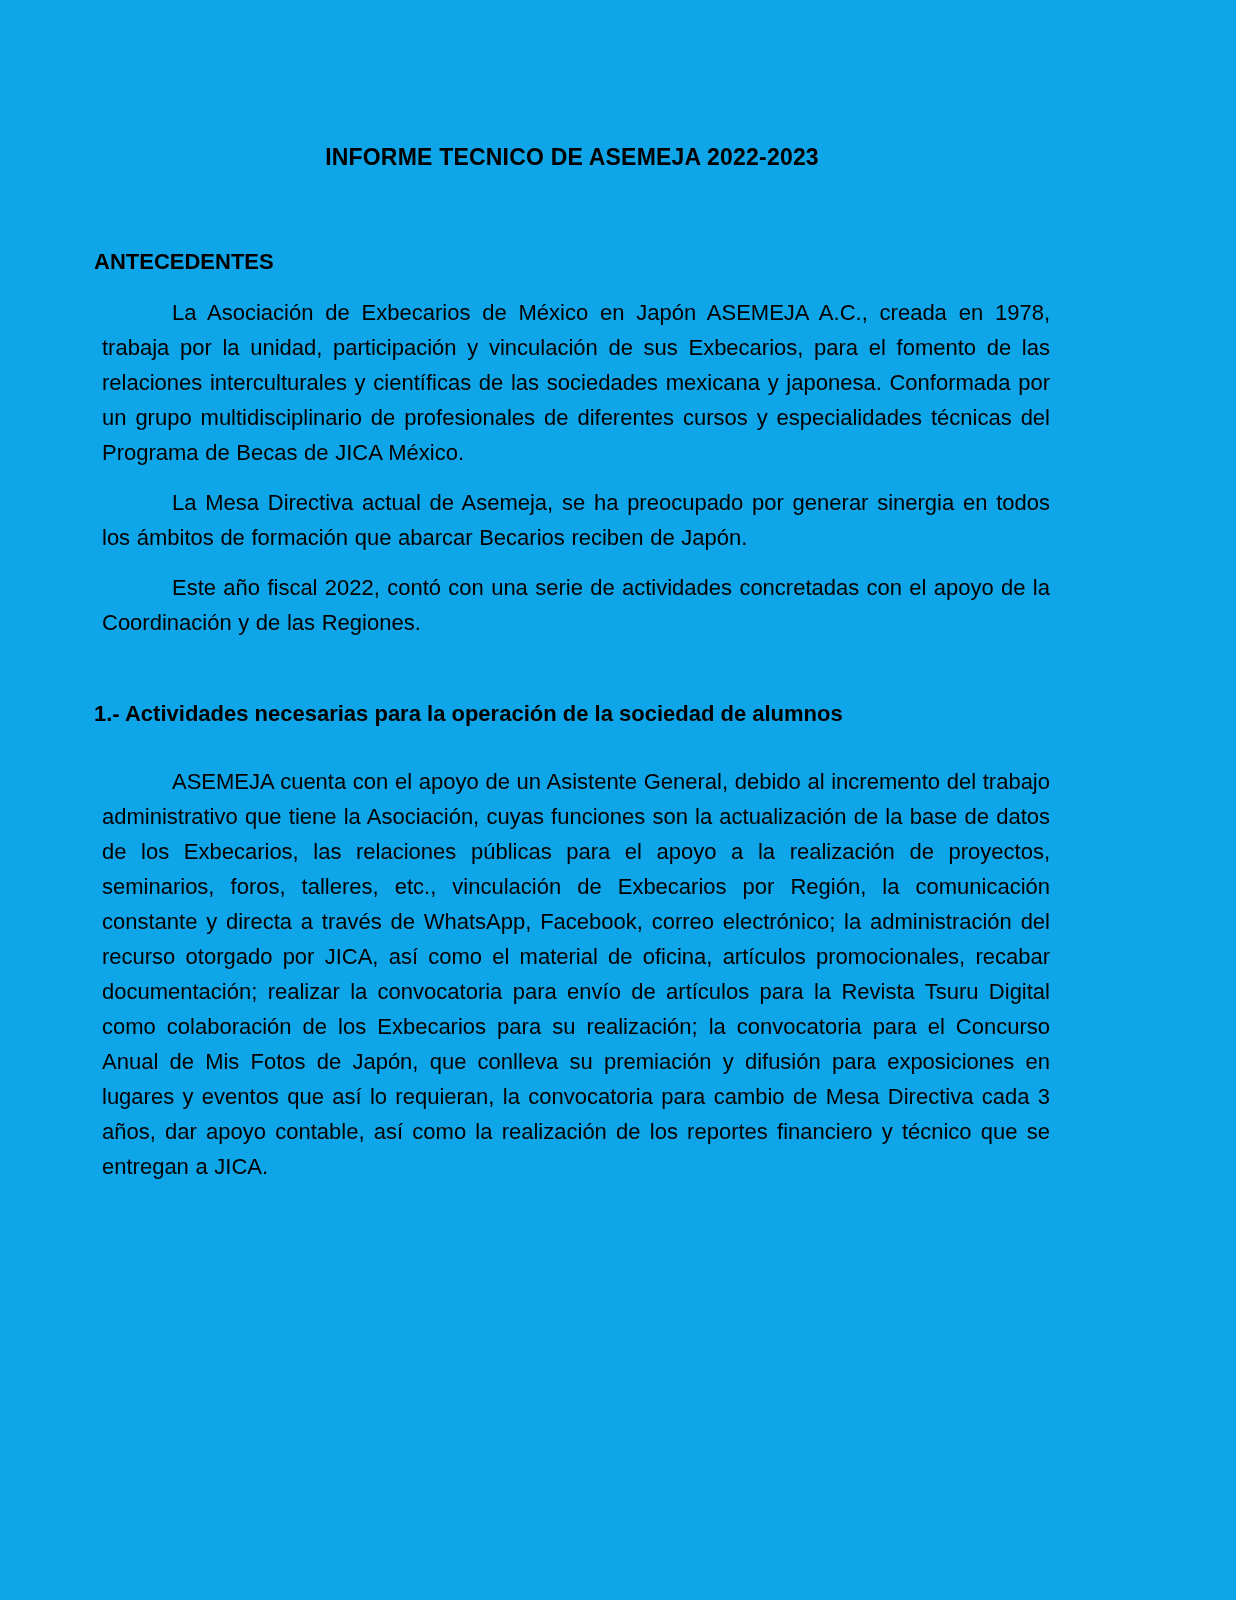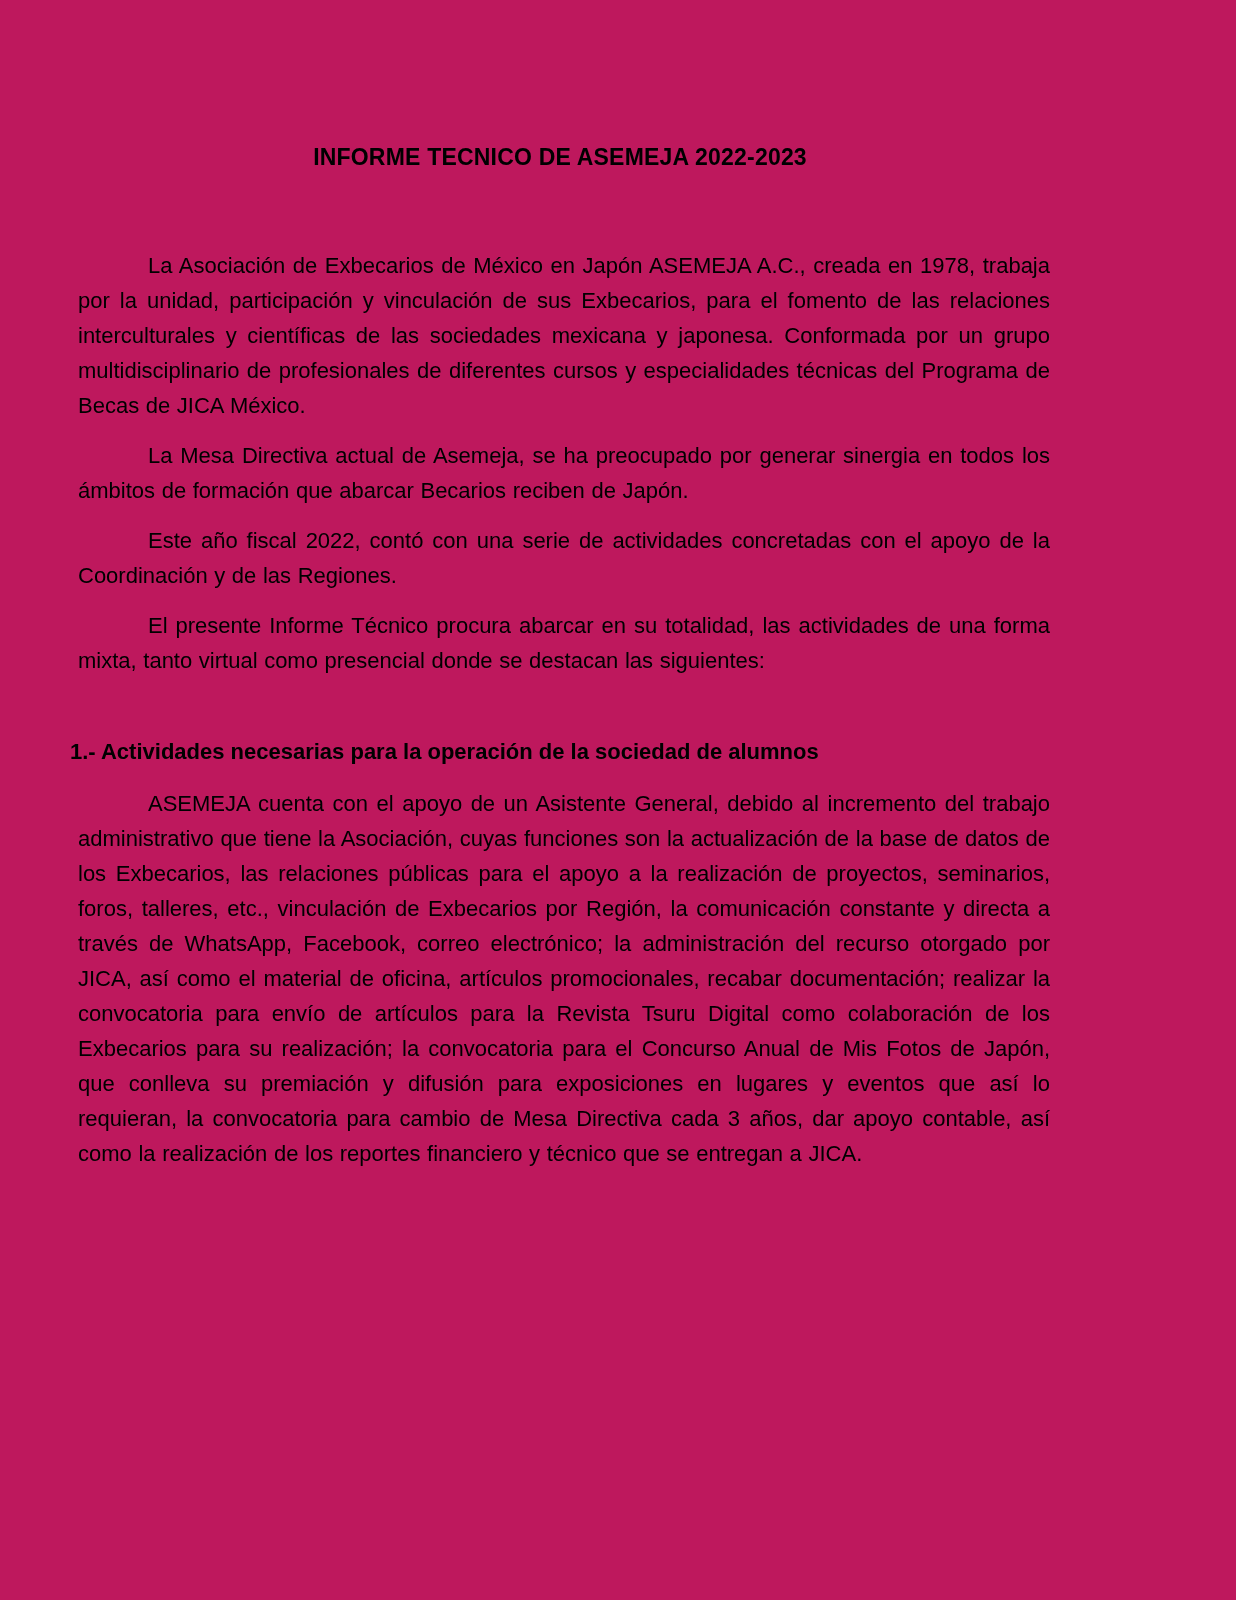--- a/index.html
+++ b/index.html
@@ -13,41 +13,41 @@
     height: 1600px;
     position: relative;
     font-family: "Liberation Sans", "DejaVu Sans", sans-serif;
     color: #000000;
     -webkit-font-smoothing: antialiased;
   }
   .page {
     box-sizing: border-box;
     width: 1236px;
     height: 1600px;
-    padding: 143px 186px 40px 70px;
-    background: #be185d;
+    padding: 143px 186px 40px 94px;
+    background: #0ea5e9;
     overflow: hidden;
   }
   .doc-title {
     font-size: 23px;
     font-weight: bold;
     text-align: center;
     line-height: 28px;
     margin: 0 0 77px 0;
     letter-spacing: 0.2px;
   }
   .section-heading {
     font-size: 22px;
     font-weight: bold;
     line-height: 28px;
     margin: 0 0 19px 0;
   }
   .section-2 .section-heading {
     margin-top: 60px;
-    margin-bottom: 20px;
+    margin-bottom: 36px;
   }
   .doc-paragraph {
     font-size: 22px;
     line-height: 35px;
     text-align: justify;
     text-indent: 70px;
     margin: 0 0 15px 8px;
     word-spacing: 0.5px;
   }
   .doc-paragraph:last-child {
@@ -55,29 +55,29 @@
   }
 </style>
 </head>
 <body>
 
 <div class="page">
 
   <h1 class="doc-title">INFORME TECNICO DE ASEMEJA 2022-2023</h1>
 
   <section class="section-1">
+    <h2 class="section-heading">ANTECEDENTES</h2>
 
     <p class="doc-paragraph">La Asociación de Exbecarios de México en Japón ASEMEJA A.C., creada en 1978, trabaja por la unidad, participación y vinculación de sus Exbecarios, para el fomento de las relaciones interculturales y científicas de las sociedades mexicana y japonesa. Conformada por un grupo multidisciplinario de profesionales de diferentes cursos y especialidades técnicas del Programa de Becas de JICA México.</p>
 
 
     <p class="doc-paragraph">La Mesa Directiva actual de Asemeja, se ha preocupado por generar sinergia en todos los ámbitos de formación que abarcar Becarios reciben de Japón.</p>
 
     <p class="doc-paragraph">Este año fiscal 2022, contó con una serie de actividades concretadas con el apoyo de la Coordinación y de las Regiones.</p>
 
-    <p class="doc-paragraph">El presente Informe Técnico procura abarcar en su totalidad, las actividades de una forma mixta, tanto virtual como presencial donde se destacan las siguientes:</p>
   </section>
 
   <section class="section-2">
     <h2 class="section-heading">1.- Actividades necesarias para la operación de la sociedad de alumnos</h2>
 
     <p class="doc-paragraph">ASEMEJA cuenta con el apoyo de un Asistente General, debido al incremento del trabajo administrativo que tiene la Asociación, cuyas funciones son la actualización de la base de datos de los Exbecarios, las relaciones públicas para el apoyo a la realización de proyectos, seminarios, foros, talleres, etc., vinculación de Exbecarios por Región, la comunicación constante y directa a través de WhatsApp, Facebook, correo electrónico; la administración del recurso otorgado por JICA, así como el material de oficina, artículos promocionales, recabar documentación; realizar la convocatoria para envío de artículos para la Revista Tsuru Digital como colaboración de los Exbecarios para su realización; la convocatoria para el Concurso Anual de Mis Fotos de Japón, que conlleva su premiación y difusión para exposiciones en lugares y eventos que así lo requieran, la convocatoria para cambio de Mesa Directiva cada 3 años, dar apoyo contable, así como la realización de los reportes financiero y técnico que se entregan a JICA.</p>
 
   </section>
 
 </div>

